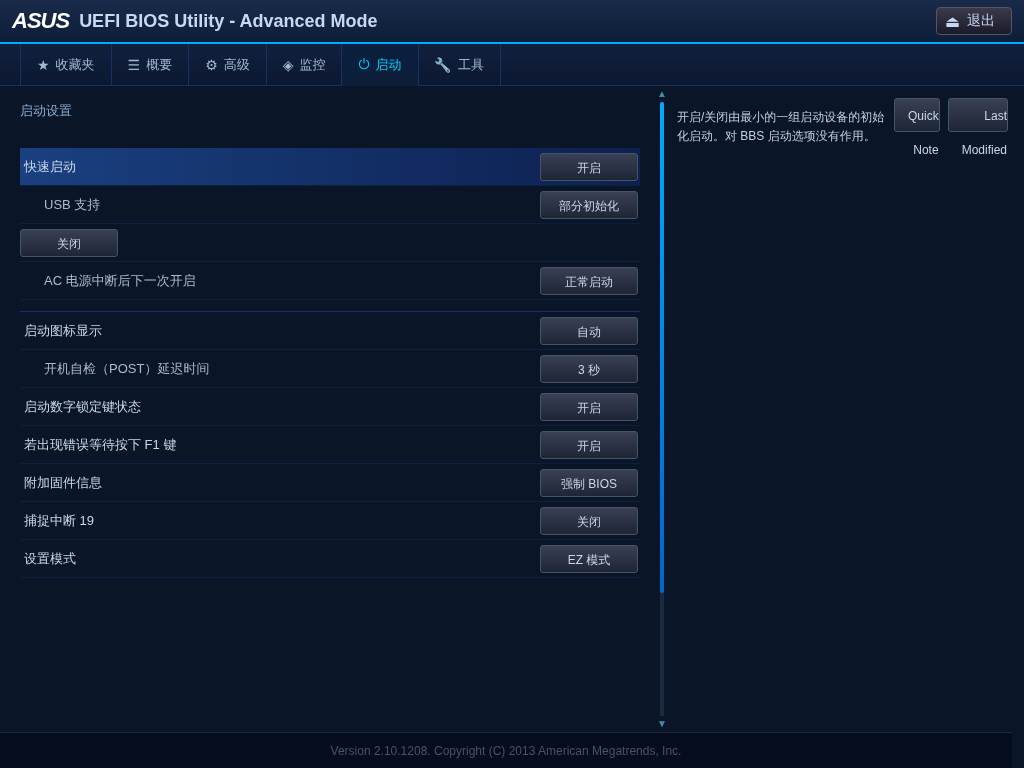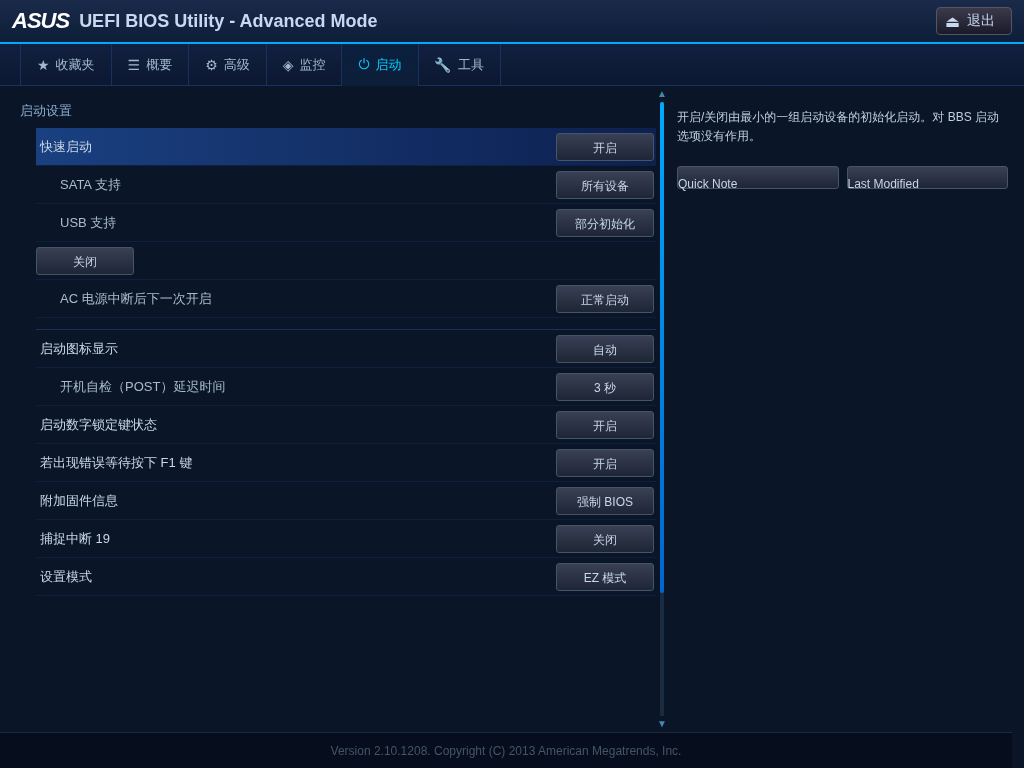--- a/index.html
+++ b/index.html
@@ -96,26 +96,25 @@
     
     .left-panel {
       flex: 0 0 660px;
       padding: 16px 20px;
       overflow-y: auto;
     }
 
     .section-title {
       color: #88aacc;
       font-size: 13px;
-      margin-bottom: 8px;
+      margin-bottom: 28px;
     }
 
     .settings-table {
       width: 100%;
-      margin-left: 16px;
     }
 
     .setting-row {
       display: flex;
       align-items: center;
       height: 38px;
       border-bottom: 1px solid #0e2040;
     }
 
     .setting-row.highlighted {
@@ -152,21 +151,21 @@
       cursor: pointer;
       margin-right: 2px;
     }
 
     
     .right-panel {
       flex: 1;
       padding: 12px 16px;
       border-left: 1px solid #1a3060;
       display: flex;
-      flex-direction: column;
+      flex-direction: row;
     }
 
     .description-text {
       color: #c0d0e0;
       font-size: 12px;
       line-height: 1.6;
       margin-bottom: 20px;
       padding-top: 10px;
     }
 
@@ -194,30 +193,31 @@
       height: 80%;
       border-radius: 2px;
     }
     .scroll-arrow {
       color: #4488aa;
       font-size: 10px;
       line-height: 16px;
     }
 
     .quick-note-btn, .last-modified-btn {
-      height: 23px;
+      height: 34px;
       border: 1px solid #445566;
       border-radius: 3px;
       background: linear-gradient(180deg, #3a4055 0%, #1e2535 100%);
       color: #c8d8e8;
       font-size: 12px;
       cursor: pointer;
       flex: 1;
-      text-align: left;
+      text-align: right;
       line-height: 34px;
+      padding-left: 13px;
     }
 
     .btn-row {
       display: flex;
       gap: 8px;
       margin-bottom: 16px;
     }
 
     .key-hints {
       font-size: 11.5px;
@@ -285,24 +285,20 @@
   <div class="left-panel">
     <div class="section-title">启动设置</div>
 
     <div class="settings-table">
 
       <div class="setting-row highlighted">
         <span class="setting-label">快速启动</span>
         <div class="setting-value-btn">开启</div>
       </div>
 
-      <div class="setting-row">
-        <span class="setting-label sub">SATA 支持</span>
-        <div class="setting-value-btn">所有设备</div>
-      </div>
 
       <div class="setting-row">
         <span class="setting-label sub">USB 支持</span>
         <div class="setting-value-btn">部分初始化</div>
       </div>
 
       <div class="setting-row">
         <div class="setting-value-btn">关闭</div>
       </div>
 

